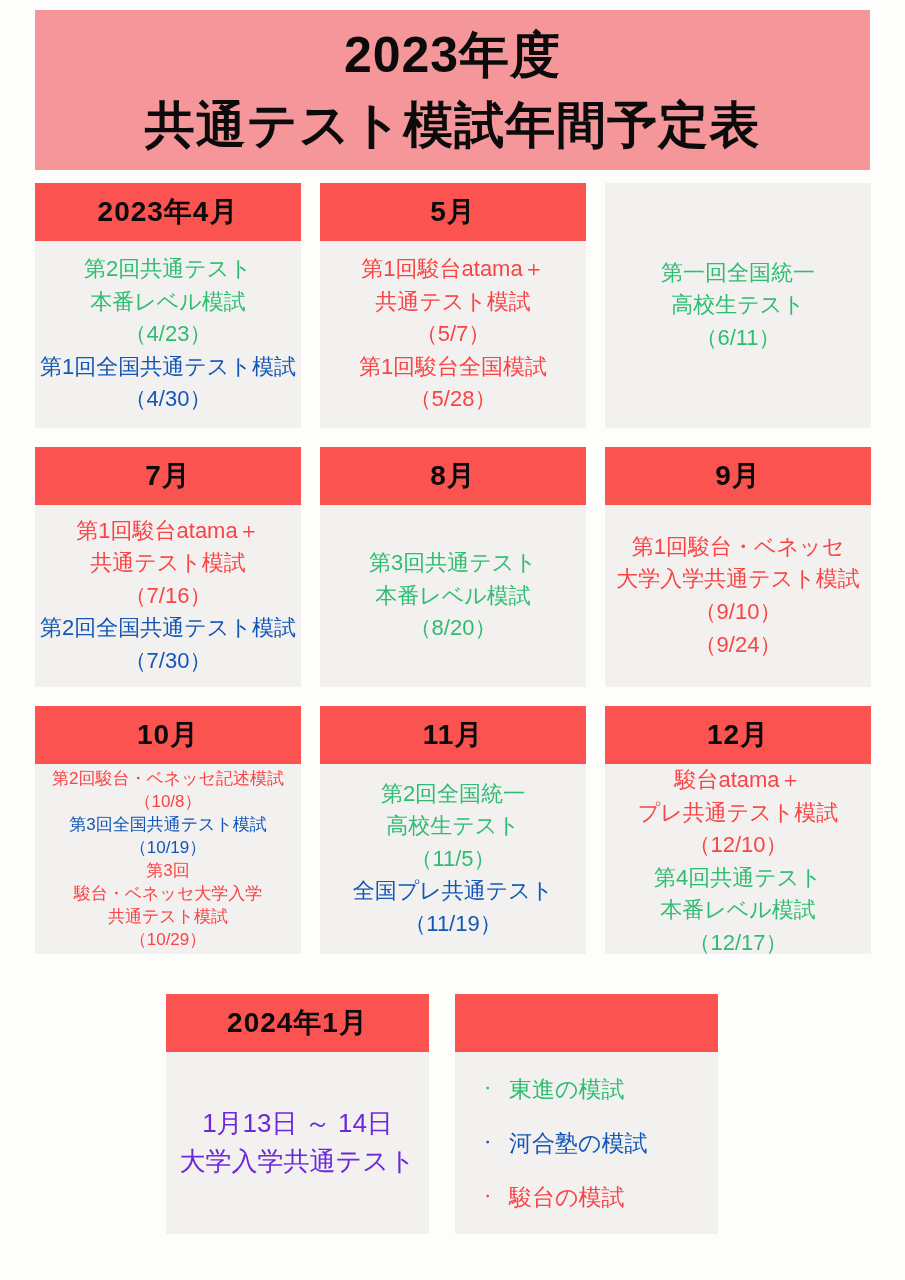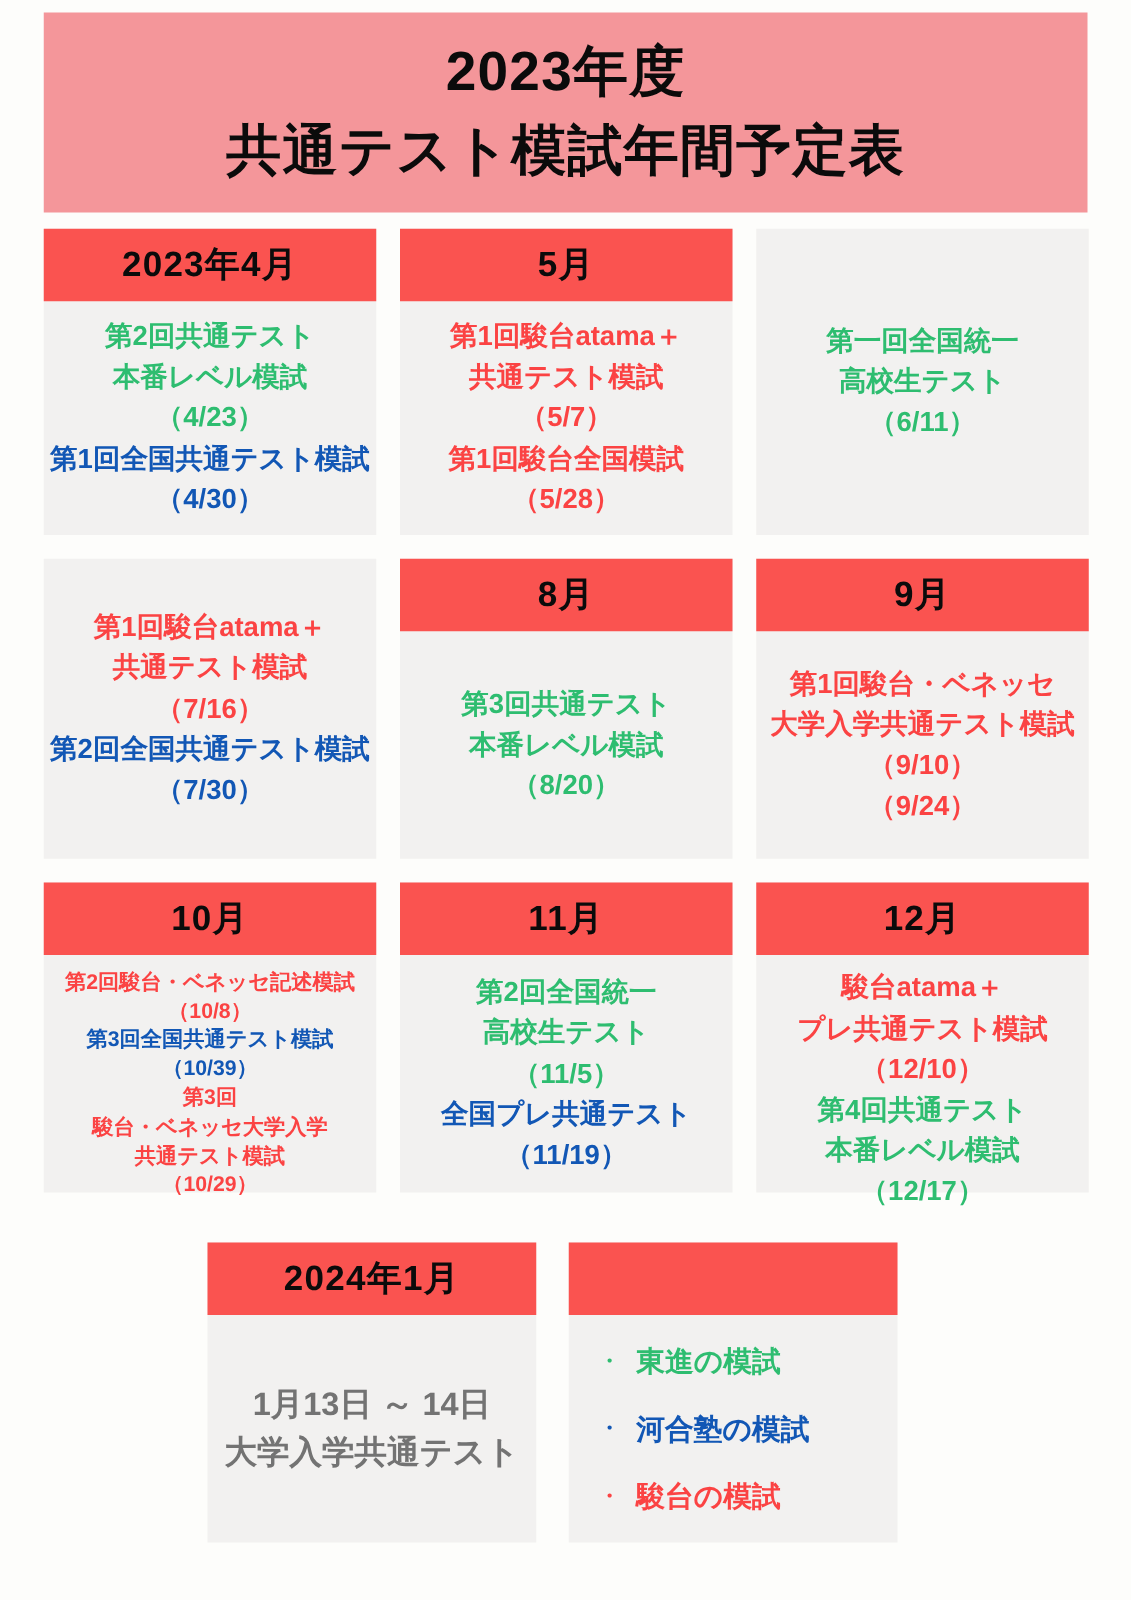--- a/index.html
+++ b/index.html
@@ -9,21 +9,21 @@
     font-family:"Liberation Sans","DejaVu Sans",sans-serif;
     overflow:hidden;
   }
   .banner{
     position:absolute;left:35px;top:10px;width:835px;height:160px;
     background:var(--banner_pink);
     display:flex;flex-direction:column;align-items:center;justify-content:center;
     gap:10px;
   }
   .title-line{
-    font-size:44px;font-weight:800;color:#0b0b0b;line-height:1.2;
+    font-size:50px;font-weight:800;color:#0b0b0b;line-height:1.2;
     letter-spacing:1px;text-align:right;
   }
   .months-grid{
     position:absolute;left:35px;top:183px;width:838px;
     display:grid;
     grid-template-columns:266px 266px 266px;
     grid-template-rows:245px 240px 248px;
     column-gap:20px;row-gap:20px;gap:19px;
   }
   .card{
@@ -32,29 +32,29 @@
   }
   .card-header{
     height:58px;flex:0 0 58px;
     background:var(--header_red);
     color:#0b0b0b;font-weight:800;font-size:28px;letter-spacing:1px;
     display:flex;align-items:center;justify-content:center;
   }
   .card-body{
     flex:1;
     display:flex;flex-direction:column;align-items:center;justify-content:center;
-    font-weight:700;font-size:22px;line-height:1.48;
-    text-align:right;padding:10px 4px;
+    font-weight:400;font-size:22px;line-height:1.48;
+    text-align:right;padding:0 4px;
   }
   .card.compact .card-body{font-size:17px;line-height:1.36;}
   .line{white-space:nowrap;}
   .c-green{color:var(--green);}
   .c-blue{color:var(--blue);}
   .c-red{color:var(--red);}
-  .c-black{color:#737373;}
+  .c-black{color:#6d28d9;}
   .bottom-row{position:absolute;left:0;top:994px;width:851px;height:240px;}
   .january-card{position:absolute;left:166px;top:0;width:263px;height:240px;}
   .legend-card{position:absolute;left:455px;top:0;width:263px;height:240px;}
   .january-card .card-body{font-size:26px;line-height:1.45;color:#161616;}
   .legend-body{
     align-items:flex-start !important;
     padding-left:24px !important;
     gap:20px;font-size:23px;
   }
   .legend-item{display:flex;align-items:center;gap:13px;white-space:nowrap;}
@@ -92,20 +92,21 @@
         </div>
       </div>
       <div class="card month-card">
         <div class="card-body">
           <div class="line c-green">第一回全国統一</div>
           <div class="line c-green">高校生テスト</div>
           <div class="line c-green">（6/11）</div>
         </div>
       </div>
       <div class="card month-card">
+        <div class="card-header">7月</div>
         <div class="card-body">
           <div class="line c-red">第1回駿台atama＋</div>
           <div class="line c-red">共通テスト模試</div>
           <div class="line c-red">（7/16）</div>
           <div class="line c-blue">第2回全国共通テスト模試</div>
           <div class="line c-blue">（7/30）</div>
         </div>
       </div>
       <div class="card month-card">
         <div class="card-header">8月</div>
@@ -123,21 +124,21 @@
           <div class="line c-red">（9/10）</div>
           <div class="line c-red">（9/24）</div>
         </div>
       </div>
       <div class="card month-card compact">
         <div class="card-header">10月</div>
         <div class="card-body">
           <div class="line c-red">第2回駿台・ベネッセ記述模試</div>
           <div class="line c-red">（10/8）</div>
           <div class="line c-blue">第3回全国共通テスト模試</div>
-          <div class="line c-blue">（10/39）</div>
+          <div class="line c-blue">（10/19）</div>
           <div class="line c-red">第3回</div>
           <div class="line c-red">駿台・ベネッセ大学入学</div>
           <div class="line c-red">共通テスト模試</div>
           <div class="line c-red">（10/29）</div>
         </div>
       </div>
       <div class="card month-card">
         <div class="card-header">11月</div>
         <div class="card-body">
           <div class="line c-green">第2回全国統一</div>

